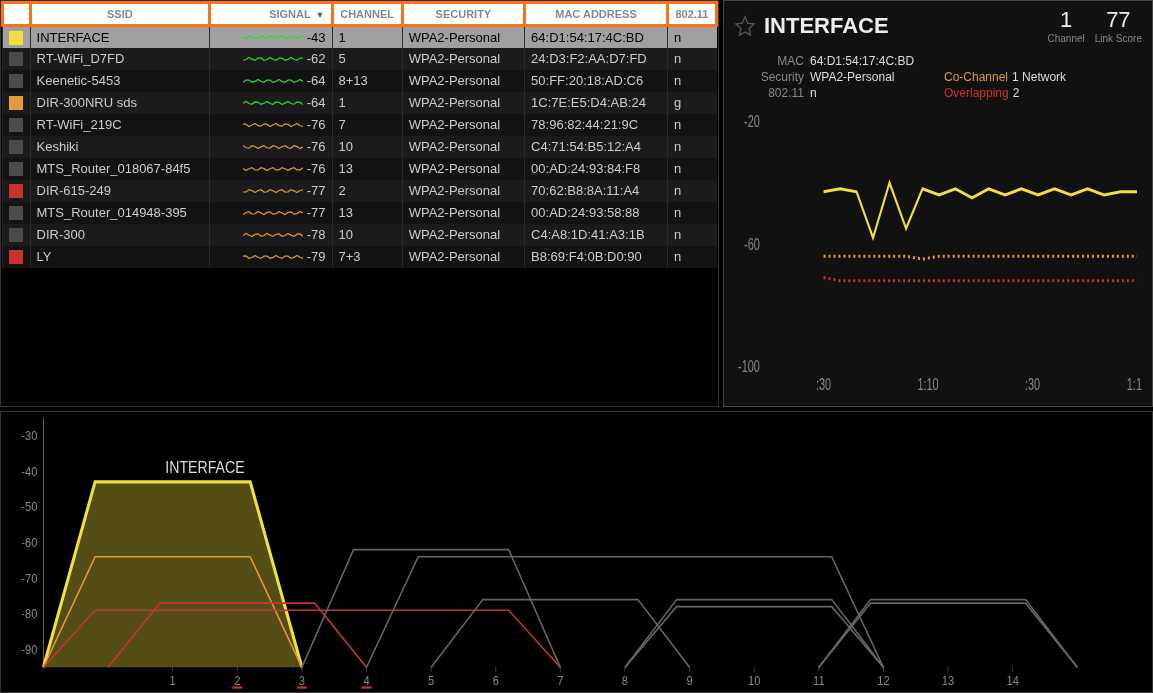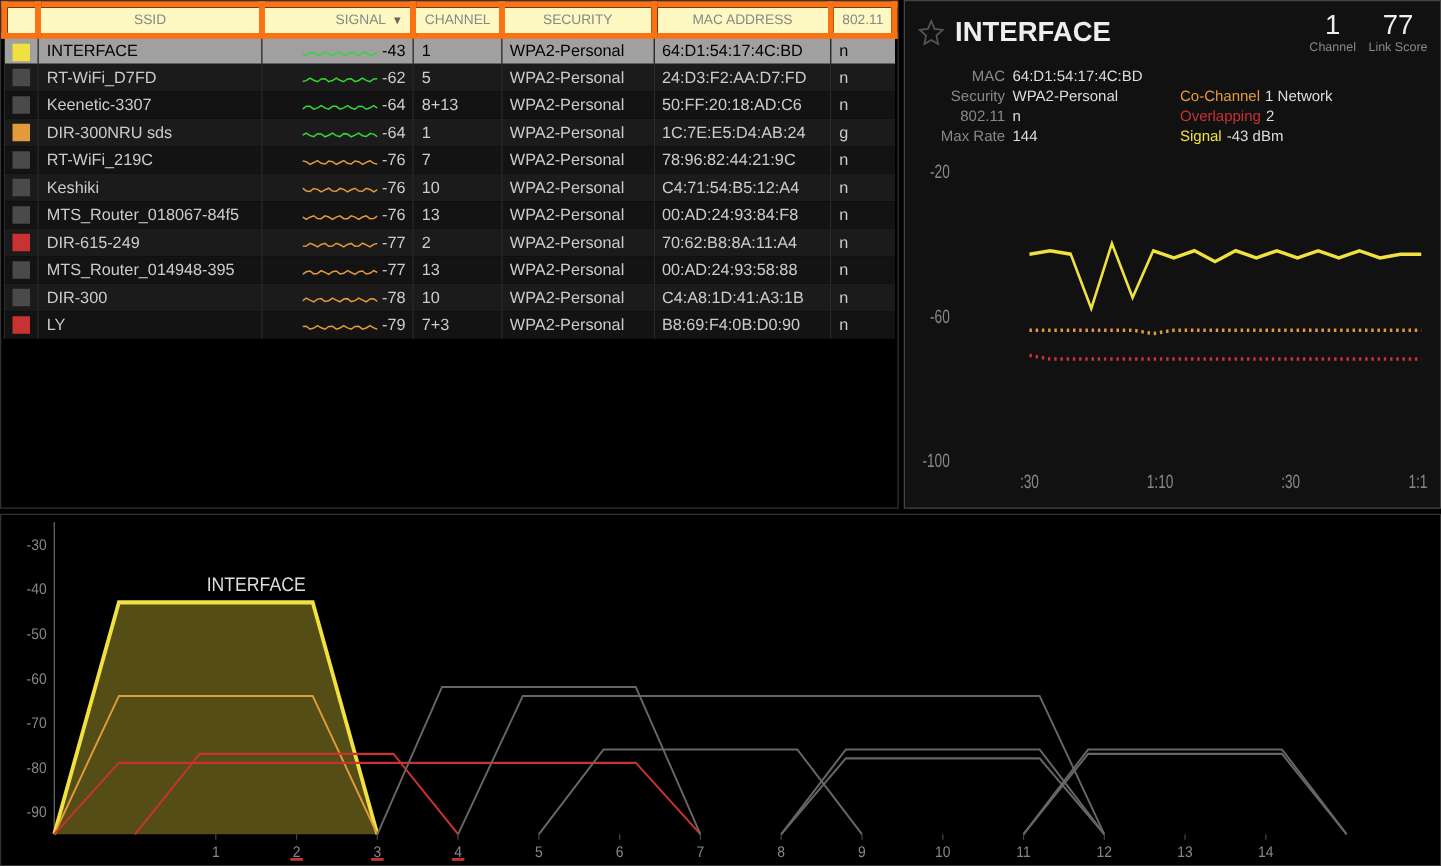--- a/index.html
+++ b/index.html
@@ -14,26 +14,26 @@
 }
 .container { display: flex; flex-direction: column; width: 100%; height: 100%; }
 .top-row { display: flex; height: 407px; }
 .table-panel { flex: 1; border: 1px solid #333; }
 .detail-panel { width: 430px; border: 1px solid #444; margin-left: 4px; background: #111; display: flex; flex-direction: column; }
 .band-panel { flex: 1; border: 1px solid #333; margin-top: 4px; display: flex; flex-direction: column; }
 
 
 table { width: 100%; border-collapse: collapse; }
 th {
-  background: #fef9c3;
+  background: #ffffff;
   color: #888;
-  font-weight: normal;
+  font-weight: bold;
   font-size: 11px;
   padding: 4px 6px;
-  border: 5px solid #f97316;
+  border: 3px solid #f97316;
   text-align: center;
   position: relative;
 }
 th .sort-ind { color: #666; font-size: 9px; margin-left: 2px; }
 td {
   padding: 2px 6px;
   border-left: 1px solid #2a2a2a;
   font-size: 13px;
   height: 22px;
 }
@@ -41,21 +41,21 @@
 tbody tr:nth-child(even) { background: #1b1b1b; }
 tbody tr.selected { background: #a0a0a0; color: #000; }
 .color-swatch { width: 14px; height: 14px; display: inline-block; vertical-align: middle; }
 .col-swatch { width: 20px; }
 .col-ssid { width: 176px; }
 .col-signal { width: 120px; text-align: right; }
 .col-channel { width: 60px; }
 .col-security { width: 120px; }
 .col-mac { width: 140px; }
 .col-80211 { width: 44px; }
-.signal-cell { display: flex; align-items: flex-end; justify-content: flex-end; gap: 4px; }
+.signal-cell { display: flex; align-items: center; justify-content: flex-end; gap: 4px; }
 .sparkline { width: 60px; height: 10px; }
 
 
 .detail-header { display: flex; align-items: center; padding: 6px 10px; }
 .star-icon { width: 22px; height: 22px; margin-right: 8px; }
 .detail-title { font-size: 22px; font-weight: bold; color: #eee; flex: 1; }
 .detail-stats { text-align: center; margin-left: 10px; }
 .detail-stats .big { font-size: 22px; color: #eee; font-weight: 300; }
 .detail-stats .label { font-size: 10px; color: #888; }
 .detail-grid { padding: 4px 10px 8px 10px; font-size: 12px; }
@@ -130,21 +130,21 @@
                   <span>-62</span>
                 </div>
               </td>
               <td class="col-channel">5</td>
               <td class="col-security">WPA2-Personal</td>
               <td class="col-mac">24:D3:F2:AA:D7:FD</td>
               <td class="col-80211">n</td>
             </tr>
             <tr>
               <td class="col-swatch"><span class="color-swatch" style="background:#4a4a4a"></span></td>
-              <td class="col-ssid">Keenetic-3307</td>
+              <td class="col-ssid">Keenetic-5453</td>
               <td class="col-signal">
                 <div class="signal-cell">
                   <svg class="sparkline" viewBox="0 0 60 10">
                     <path d="M0,6.3639461402385225L3,4.082213163585921L6,4.053100043191518L9,6.34806214371744L12,5.3343348711503715L15,3.500014690173945L18,5.3472647376523055L21,6.342186758210756L24,4.042839976478079L27,4.092750766390574L30,6.3694178760914415L33,5.284980013693157L36,3.501086011795058L39,5.396132782076704L42,6.3189095924760865L45,4.004549173680549L48,4.1334274333313985L51,6.389225031020789L54,5.235302892572615L57,3.5038523488195272L60,5.444552868064078" stroke="#34d634" stroke-width="1.2" fill="none"></path>
                   </svg>
                   <span>-64</span>
                 </div>
               </td>
               <td class="col-channel">8+13</td>
               <td class="col-security">WPA2-Personal</td>
@@ -313,30 +313,20 @@
           <div class="detail-right"><span class="k orange">Co-Channel</span><span class="v">1</span>&nbsp;<span class="v">Network</span></div>
         </div>
         <div class="detail-row">
           <div class="detail-left">
               <span class="k">802.11</span>
               <span class="v">n</span>
             </div>
           <div class="detail-right">
               <span class="k red">Overlapping</span>
               <span class="v">2</span>
-            </div>
-        </div>
-        <div class="detail-row">
-          <div class="detail-left">
-              <span class="k">Max Rate</span>
-              <span class="v">144</span>
-            </div>
-          <div class="detail-right">
-              <span class="k yellow">Signal</span>
-              <span class="v">-43 dBm</span>
             </div>
         </div>
       </div>
       <div class="signal-chart">
         <svg id="sig-svg" viewBox="0 0 410 190" preserveAspectRatio="none">
             <text class="axis-label" x="26" y="9" text-anchor="end">-20</text>
             <text class="axis-label" x="26" y="91.5" text-anchor="end">-60</text>
             <text class="axis-label" x="26" y="174" text-anchor="end">-100</text>
             <path d="M90.0,52.4L106.6,50.4L123.2,52.4L139.7,83.4L156.3,46.3L172.9,77.2L189.5,50.4L206.1,54.5L222.6,50.4L239.2,56.6L255.8,50.4L272.4,54.5L288.9,50.4L305.5,54.5L322.1,50.4L338.7,54.5L355.3,50.4L371.8,54.5L388.4,52.4L405.0,52.4" stroke="#f0e040" stroke-width="2" fill="none"></path>
             <path d="M90.0,95.8L106.6,95.8L123.2,95.8L139.7,95.8L156.3,95.8L172.9,95.8L189.5,97.8L206.1,95.8L222.6,95.8L239.2,95.8L255.8,95.8L272.4,95.8L288.9,95.8L305.5,95.8L322.1,95.8L338.7,95.8L355.3,95.8L371.8,95.8L388.4,95.8L405.0,95.8" stroke="#e29a3a" stroke-width="2" fill="none" stroke-dasharray="2 3"></path>

